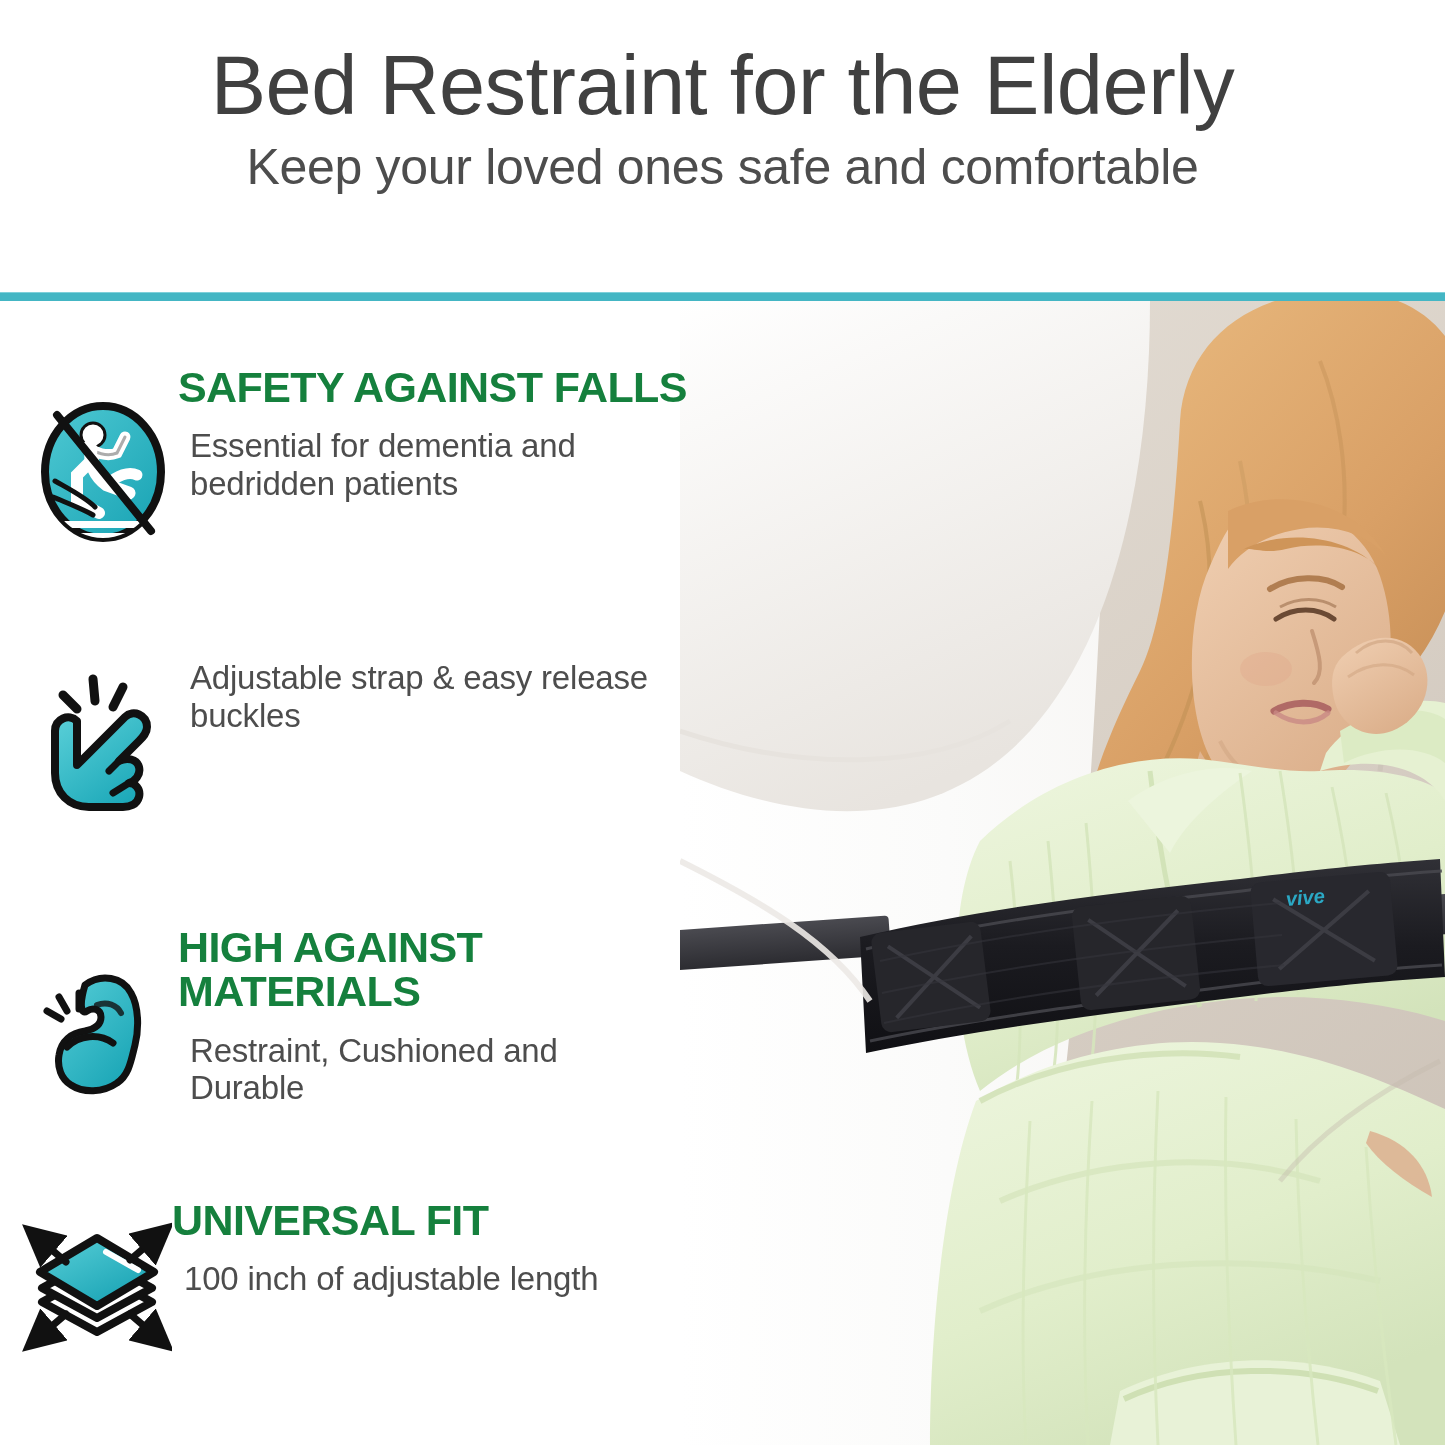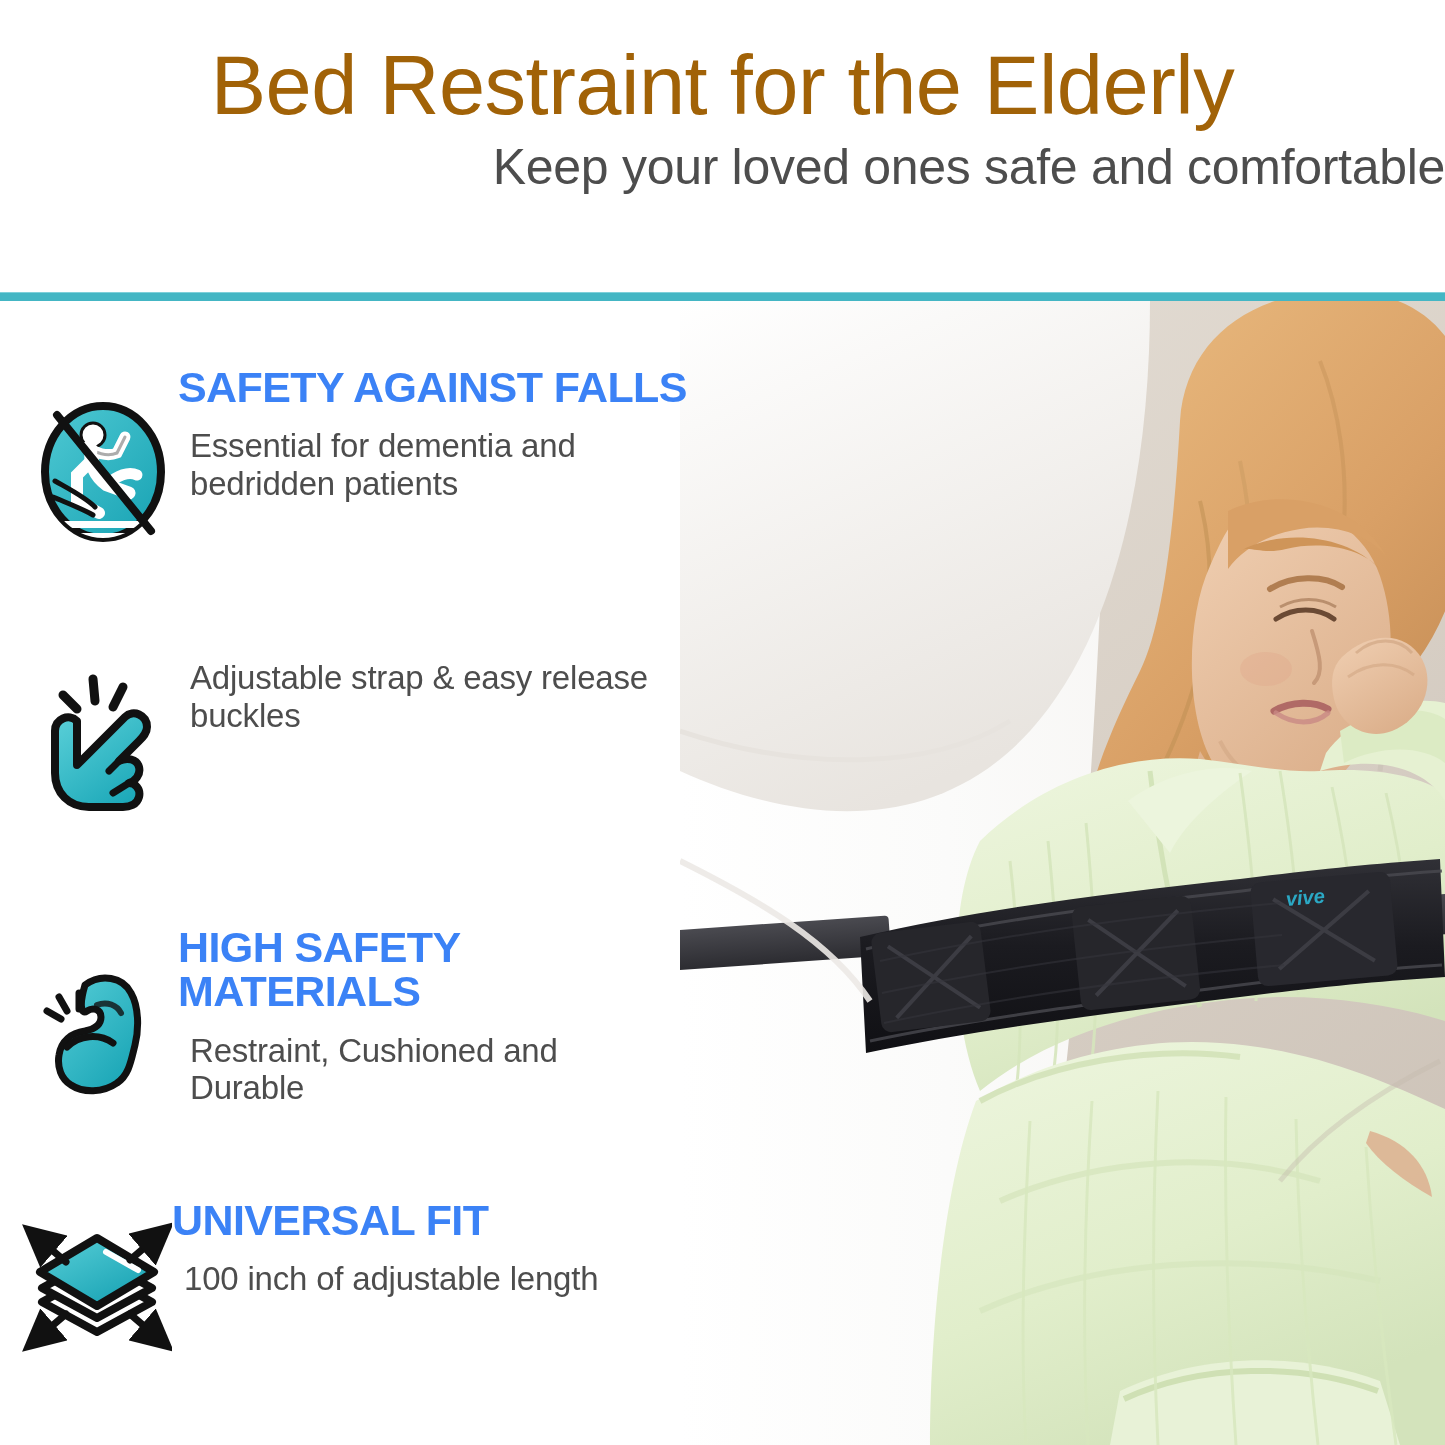--- a/index.html
+++ b/index.html
@@ -32,34 +32,33 @@
     background: #ffffff;
     text-align: center;
   }
   .header-title {
     margin: 0;
     padding-top: 44px;
     font-size: 83px;
     line-height: 1.02;
     font-weight: 400;
     letter-spacing: -0.5px;
-    color: #a16207;
+    color: #404040;
     font-family: "Liberation Sans", sans-serif;
     white-space: nowrap;
   }
   .header-subtitle {
     margin: 0;
     padding-top: 12px;
     font-size: 50px;
     line-height: 1.05;
     font-weight: 400;
     letter-spacing: -0.3px;
     color: #4D4D4D;
     white-space: nowrap;
-    text-align: right;
   }
   .header-rule {
     position: absolute;
     left: 0;
     top: 292px;
     width: 1445px;
     height: 9px;
     background: #44B6C4;
     box-shadow: 0 1px 0 #7fd0da inset;
   }
@@ -94,21 +93,21 @@
     width: 150px;
     min-width: 150px;
     display: flex;
     align-items: center;
     justify-content: center;
   }
   .feature-icon svg { display: block; }
   .feature-text { padding-top: 2px; }
   .feature-title {
     margin: 0;
-    color: #3b82f6;
+    color: #15803d;
     font-size: 43px;
     line-height: 1.03;
     font-weight: bold;
     letter-spacing: -0.6px;
     font-family: "Liberation Sans", sans-serif;
   }
   .feature-desc {
     margin: 12px;
     padding-top: 6px;
     color: #4D4D4D;
@@ -409,21 +408,21 @@
                    C98,98 96,112 84,120 C70,130 50,130 38,122
                    C28,116 24,104 26,92 C28,78 38,70 52,68
                    C62,66 68,62 68,54 C68,46 60,44 54,48 C48,52 46,42 52,22 Z" fill="url(#teal3)" stroke="#111111" stroke-width="7" stroke-linejoin="round"></path>
 
           <path d="M34,84 C46,72 66,70 80,80" fill="none" stroke="#111" stroke-width="7" stroke-linecap="round"></path>
 
           <path d="M64,42 C74,38 84,42 88,50" fill="none" stroke="#111" stroke-width="6" stroke-linecap="round" opacity="0.8"></path>
         </svg>
       </div>
       <div class="feature-text">
-        <p class="feature-title">HIGH SAFETY MATERIALS</p>
+        <p class="feature-title">HIGH AGAINST MATERIALS</p>
         <p class="feature-desc">Restraint, Cushioned and Durable</p>
       </div>
     </div>
 
     <div class="feature f3">
       <div class="feature-icon">
         <svg width="150" height="150" viewBox="0 0 150 150">
           <defs>
             <linearGradient id="teal4" x1="0.1" y1="0" x2="0.9" y2="1">
               <stop offset="0" stop-color="#56CDD6"></stop>

